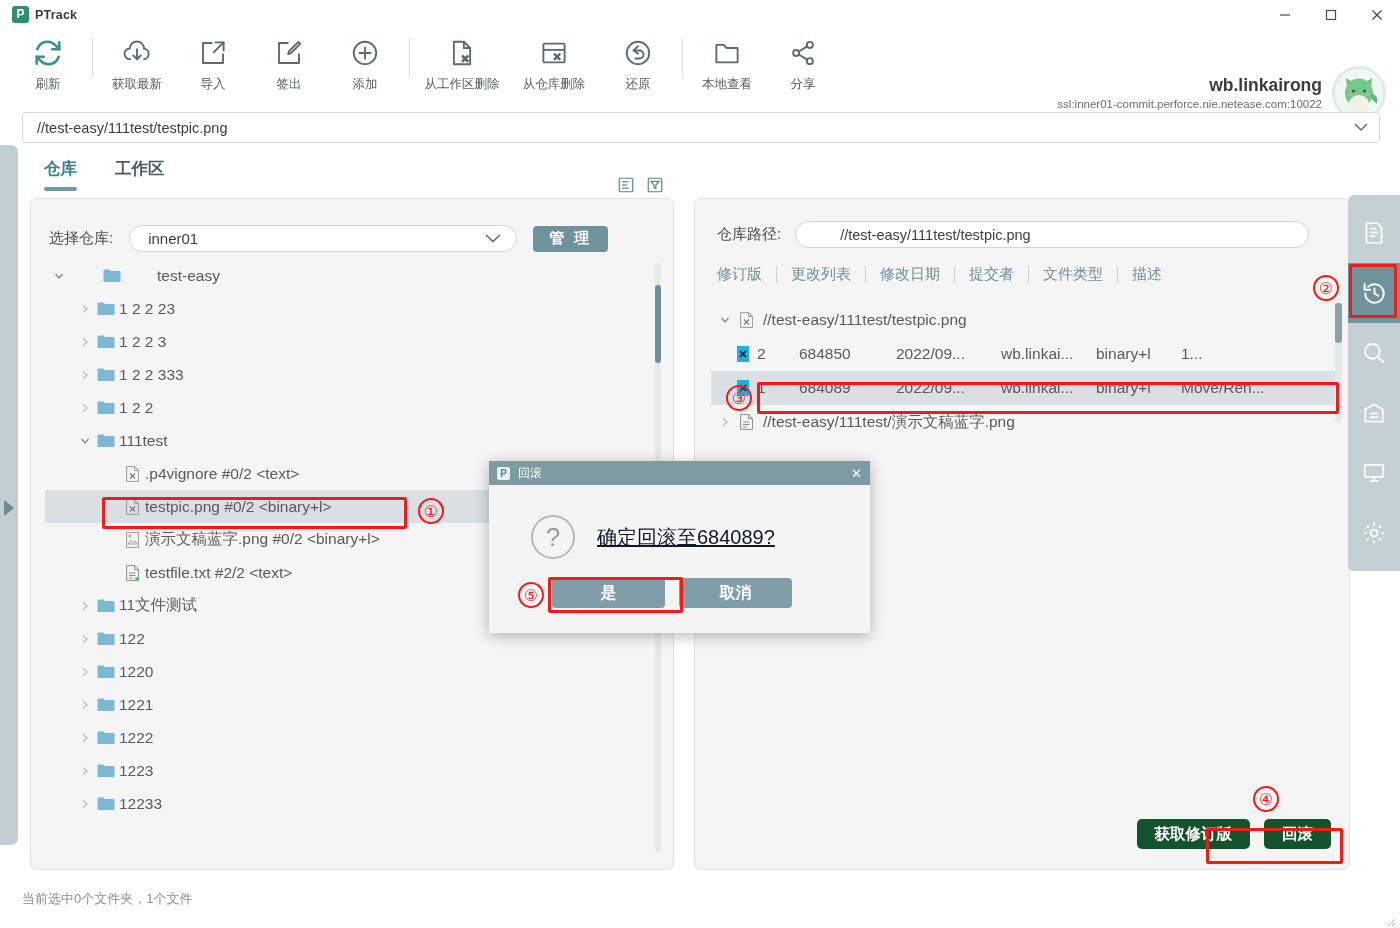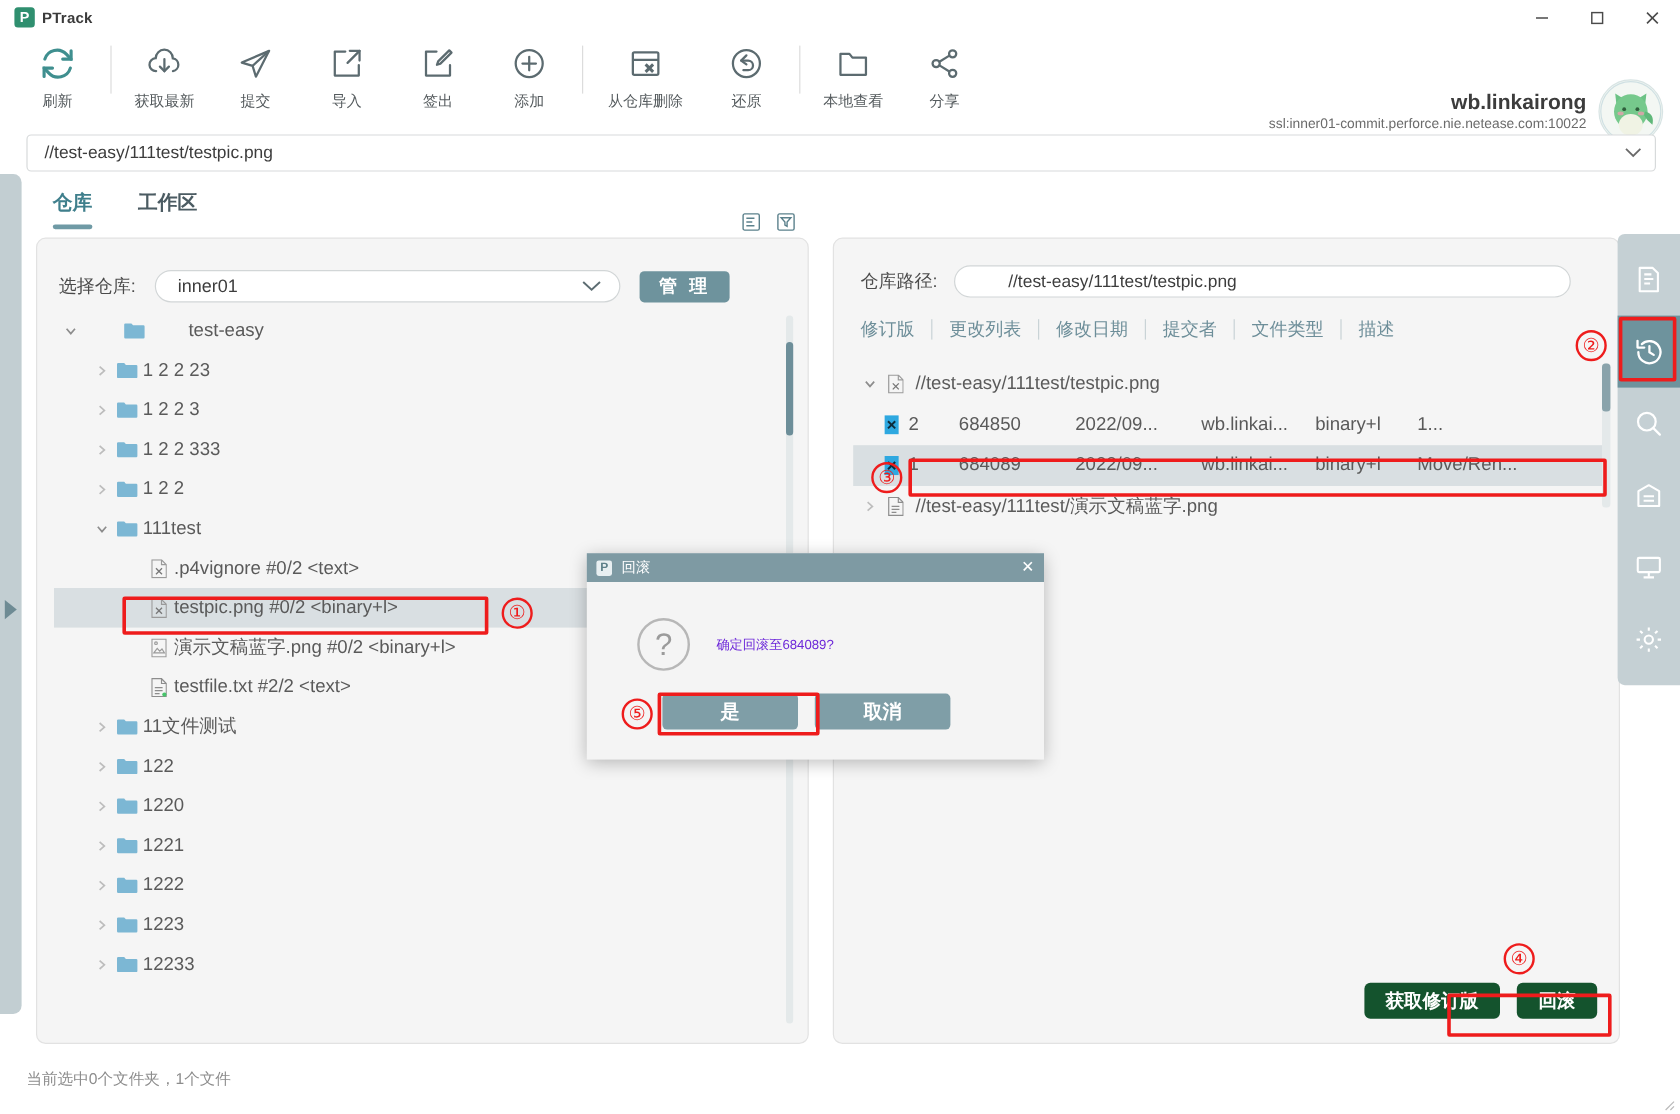--- a/index.html
+++ b/index.html
@@ -132,21 +132,21 @@
          background: #f4f4f4; box-shadow: 0 3px 14px rgba(0,0,0,.28); }
   .dlg-title { height: 24px; background: #7e9aa3; display: flex; align-items: center;
                padding: 0 8px; gap: 8px; }
   .dlg-logo { width: 13px; height: 13px; border-radius: 2px; background: #e8eff1; color: #5e8089;
               font-size: 10px; font-weight: bold; line-height: 13px; text-align: center; }
   .dlg-name { font-size: 12px; color: #ffffff; }
   .dlg-x { margin-left: auto; color: #ffffff; font-size: 13px; cursor: default; }
   .dlg-body { display: flex; align-items: center; gap: 22px; padding: 30px 0 0 42px; }
   .qmark { width: 44px; height: 44px; border-radius: 50%; border: 2px solid #b7b7b7;
            color: #9b9b9b; font-size: 26px; display: flex; align-items: center; justify-content: center; }
-  .dlg-msg { font-size: 11px; color: #6d28d9; }
+  .dlg-msg { font-size: 20px; color: #0f172a; text-decoration: underline; }
   .dlg-btns { position: absolute; left: 63px; top: 117px; display: flex; gap: 14px; }
   .dbtn { width: 113px; height: 30px; background: #7f9ea7; color: #ffffff; border-radius: 4px;
           font-size: 16px; font-weight: bold; display: flex; align-items: center;
           justify-content: center; cursor: default; }
 
   
   .redbox { position: absolute; border: 3px solid #ee1c1c; border-radius: 2px; pointer-events: none; }
   .circnum { position: absolute; width: 26px; height: 26px; border: 2px solid #ee1c1c;
              border-radius: 50%; color: #ee1c1c; font-size: 16px; display: flex;
              align-items: center; justify-content: center; pointer-events: none; }
@@ -202,29 +202,20 @@
         <div class="ico">
           <svg width="30" height="30" viewBox="0 0 24 24" fill="none" stroke="#5c6b70" stroke-width="1.5" stroke-linecap="round">
             <path d="M6.5 17a4.3 4.3 0 0 1-.3-8.6A5.7 5.7 0 0 1 17.6 8.5a4.3 4.3 0 0 1 .1 8.5"></path>
             <line x1="12" y1="9" x2="12" y2="17"></line>
               <polyline points="9,14 12,17 15,14"></polyline>
           </svg>
         </div>
         <div class="lbl">获取最新</div>
       </div>
 
-      <div class="tool">
-        <div class="ico">
-          <svg width="30" height="30" viewBox="0 0 24 24" fill="none" stroke="#5c6b70" stroke-width="1.5" stroke-linejoin="round">
-            <path d="M21 3.5 2.8 11.3l7.2 2.2 2.2 7.2z"></path>
-              <path d="M10 13.5 21 3.5"></path>
-          </svg>
-        </div>
-        <div class="lbl">提交</div>
-      </div>
 
       <div class="tool">
         <div class="ico">
           <svg width="30" height="30" viewBox="0 0 24 24" fill="none" stroke="#5c6b70" stroke-width="1.5" stroke-linecap="round" stroke-linejoin="round">
             <path d="M20 13v7H4V4h7"></path>
               <polyline points="14,3.5 20.5,3.5 20.5,10"></polyline>
               <line x1="20.5" y1="3.5" x2="12.5" y2="11.5"></line>
           </svg>
         </div>
         <div class="lbl">导入</div>
@@ -246,20 +237,33 @@
             <circle cx="12" cy="12" r="9"></circle>
               <line x1="12" y1="7.5" x2="12" y2="16.5"></line>
               <line x1="7.5" y1="12" x2="16.5" y2="12"></line>
           </svg>
         </div>
         <div class="lbl">添加</div>
       </div>
 
       <div class="tsep"></div>
 
+      <div class="tool wide">
+        <div class="ico">
+          <svg width="30" height="30" viewBox="0 0 24 24" fill="none" stroke="#5c6b70" stroke-width="1.5" stroke-linejoin="round">
+            <path d="M13.5 3H5.5v18h13V8z"></path>
+              <polyline points="13.5,3 13.5,8 18.5,8"></polyline>
+            <g stroke-width="2">
+                <line x1="12" y1="14" x2="17" y2="19"></line>
+                <line x1="17" y1="14" x2="12" y2="19"></line>
+              </g>
+          </svg>
+        </div>
+        <div class="lbl">从工作区删除</div>
+      </div>
 
       <div class="tool wide">
         <div class="ico">
           <svg width="30" height="30" viewBox="0 0 24 24" fill="none" stroke="#5c6b70" stroke-width="1.5" stroke-linejoin="round">
             <rect x="3.5" y="4.5" width="17" height="15" rx="1"></rect>
               <line x1="3.5" y1="9.5" x2="20.5" y2="9.5"></line>
             <g stroke-width="2">
                 <line x1="12" y1="12.5" x2="17" y2="17.5"></line>
                 <line x1="17" y1="12.5" x2="12" y2="17.5"></line>
               </g>

